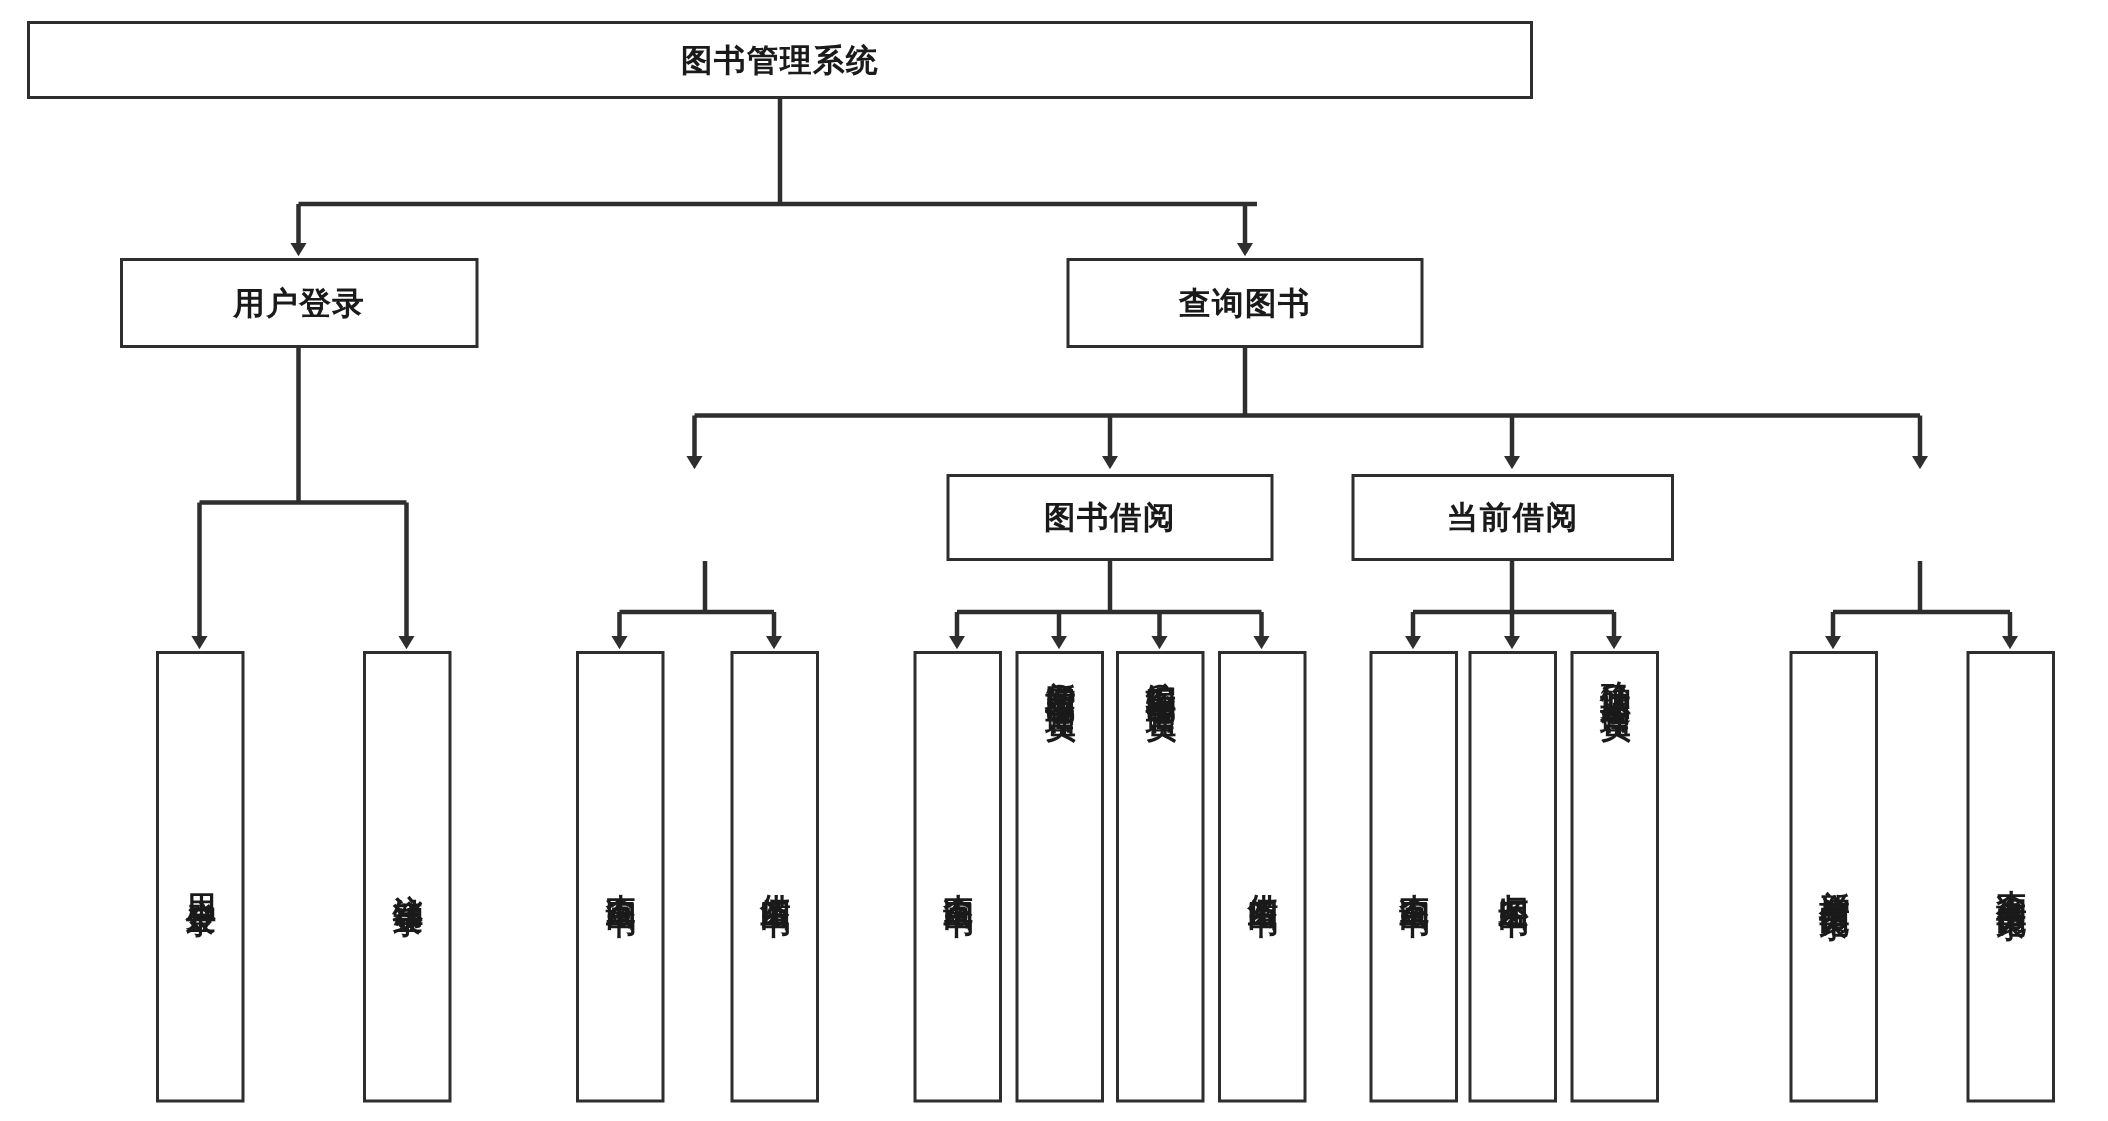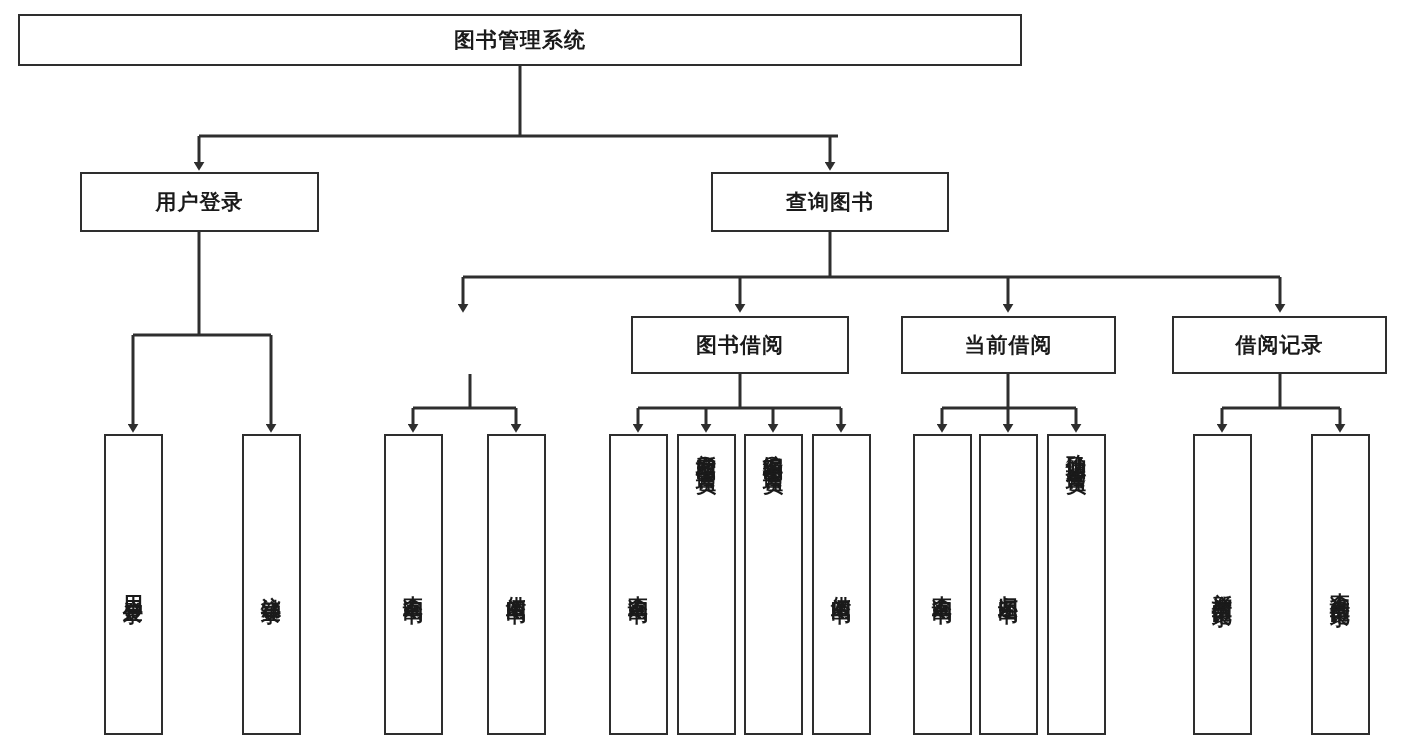--- a/index.html
+++ b/index.html
@@ -133,23 +133,20 @@
   <div class="node horiz" style="left:711px; top:172px; width:238px; height:60px;">
     <span>查询图书</span>
   </div>
 
   <div class="node horiz" style="left:631px; top:316px; width:218px; height:58px;">
     <span>图书借阅</span>
   </div>
   <div class="node horiz" style="left:901px; top:316px; width:215px; height:58px;">
     <span>当前借阅</span>
   </div>
-  <div class="node horiz" style="left:1172px; top:316px; width:215px; height:58px;">
-    <span>借阅记录</span>
-  </div>
 
   <div class="node vert center-v" style="left:104px; top:434px; width:59px; height:301px;">
     <span class="vlabel">用户登录</span>
   </div>
   <div class="node vert center-v" style="left:242px; top:434px; width:59px; height:301px;">
     <span class="vlabel">注销登录</span>
   </div>
 
   <div class="node vert center-v" style="left:384px; top:434px; width:59px; height:301px;">
     <span class="vlabel">查询图书</span>

